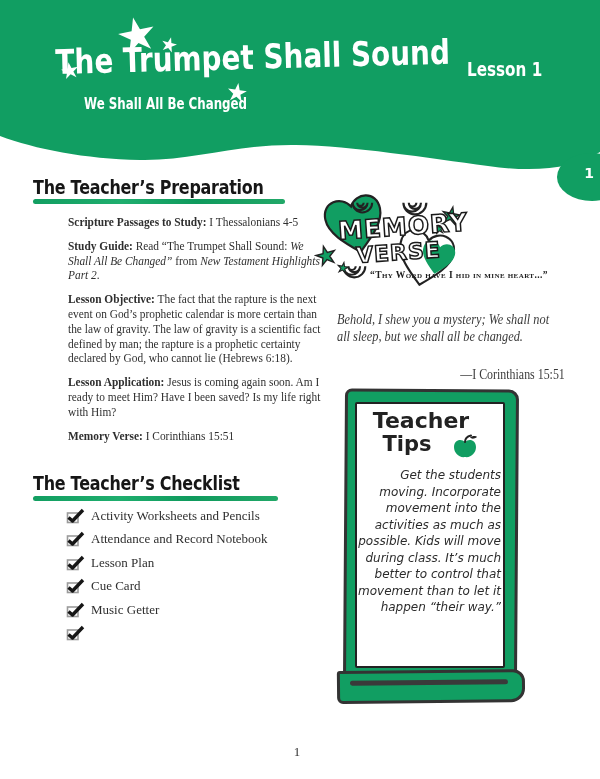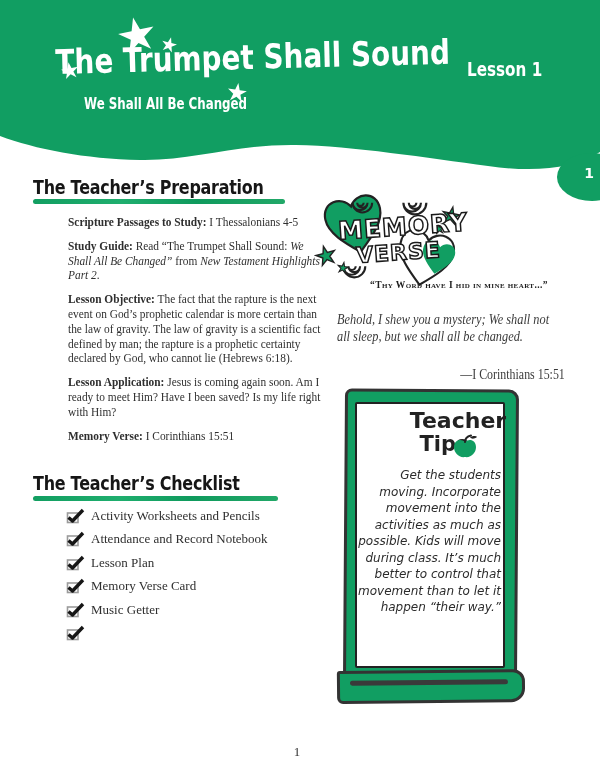--- a/index.html
+++ b/index.html
@@ -40,37 +40,37 @@
   .check-list svg{flex:0 0 auto;}
 
   
   .mv-art{position:absolute;left:314px;top:190px;width:215px;height:110px;}
   .mv-svg{position:absolute;left:0;top:0;}
   .mv-word{position:absolute;font-family:"DejaVu Sans",sans-serif;font-weight:bold;color:#fff;
            -webkit-text-stroke:1.5px #1a1a1a;text-transform:uppercase;letter-spacing:1px;
            transform:rotate(-4deg);white-space:nowrap;}
   .mv-w1{left:24px;top:22px;font-size:25px;}
   .mv-w2{left:42px;top:50px;font-size:22px;}
-  .mv-tag{position:absolute;left:56px;top:90px;font-family:"Liberation Serif",serif;
+  .mv-tag{position:absolute;left:56px;top:80px;font-family:"Liberation Serif",serif;
           font-variant:small-caps;font-weight:bold;font-size:9.5px;letter-spacing:0.4px;
           color:#1d1d1d;white-space:nowrap;}
 
   
   .quote{position:absolute;left:337px;top:311px;width:268px;font-style:italic;font-size:14.5px;
          line-height:16.5px;color:#3a3a3a;transform:scaleX(0.85);transform-origin:left top;}
   .quote-attr{position:absolute;left:337px;top:367px;width:268px;text-align:right;font-size:14px;
               color:#3a3a3a;transform:scaleX(0.85);transform-origin:left top;}
 
   
   .tips-board{position:absolute;left:344px;top:389px;width:168px;height:287px;background:#119e62;
               border:3px solid #333;border-radius:7px 10px 4px 6px;transform:rotate(0.4deg);}
   .tips-panel{position:absolute;left:355px;top:402px;width:146px;height:262px;background:#fff;
               border:2.5px solid #222;border-radius:2px;}
   .tips-title{position:absolute;width:146px;text-align:center;font-family:"DejaVu Sans",sans-serif;
-              font-weight:800;color:#222;white-space:nowrap;padding-left:37px;}
+              font-weight:800;color:#222;white-space:nowrap;}
   .tips-t1{left:348px;top:408px;font-size:22px;}
   .tips-t2{left:334px;top:432px;font-size:21px;}
   .apple{position:absolute;left:451px;top:433px;}
   .tips-body{position:absolute;left:355px;top:467px;width:146px;text-align:right;
              font-family:"DejaVu Sans",sans-serif;font-style:italic;font-size:12px;
              line-height:16.5px;color:#2c2c2c;}
   .tips-foot{position:absolute;left:337px;top:670px;width:182px;height:27px;background:#119e62;
              border:3px solid #333;border-radius:3px 12px 14px 6px;transform:rotate(-0.6deg);}
   .tips-foot-bar{position:absolute;left:10px;top:7px;width:158px;height:5px;background:#3a3a3a;
                  border-radius:3px;}
@@ -165,21 +165,21 @@
           <rect x="1.5" y="5" width="10.5" height="9.5" fill="#fdfdfd" stroke="#9b9b9b" stroke-width="1.6"></rect>
           <path d="M2.5,9.5 L6.5,13 L17,2" stroke="#161616" stroke-width="3.4" fill="none" stroke-linejoin="round"></path>
         </svg>
       <span>Lesson Plan</span>
       </li>
     <li>
       <svg width="19" height="16" viewBox="0 0 19 16">
           <rect x="1.5" y="5" width="10.5" height="9.5" fill="#fdfdfd" stroke="#9b9b9b" stroke-width="1.6"></rect>
           <path d="M2.5,9.5 L6.5,13 L17,2" stroke="#161616" stroke-width="3.4" fill="none" stroke-linejoin="round"></path>
         </svg>
-      <span>Memory Verse Card</span>
+      <span>Cue Card</span>
       </li>
     <li>
       <svg width="19" height="16" viewBox="0 0 19 16">
           <rect x="1.5" y="5" width="10.5" height="9.5" fill="#fdfdfd" stroke="#9b9b9b" stroke-width="1.6"></rect>
           <path d="M2.5,9.5 L6.5,13 L17,2" stroke="#161616" stroke-width="3.4" fill="none" stroke-linejoin="round"></path>
         </svg>
       <span>Music Getter</span>
       </li>
     <li>
       <svg width="19" height="16" viewBox="0 0 19 16">

